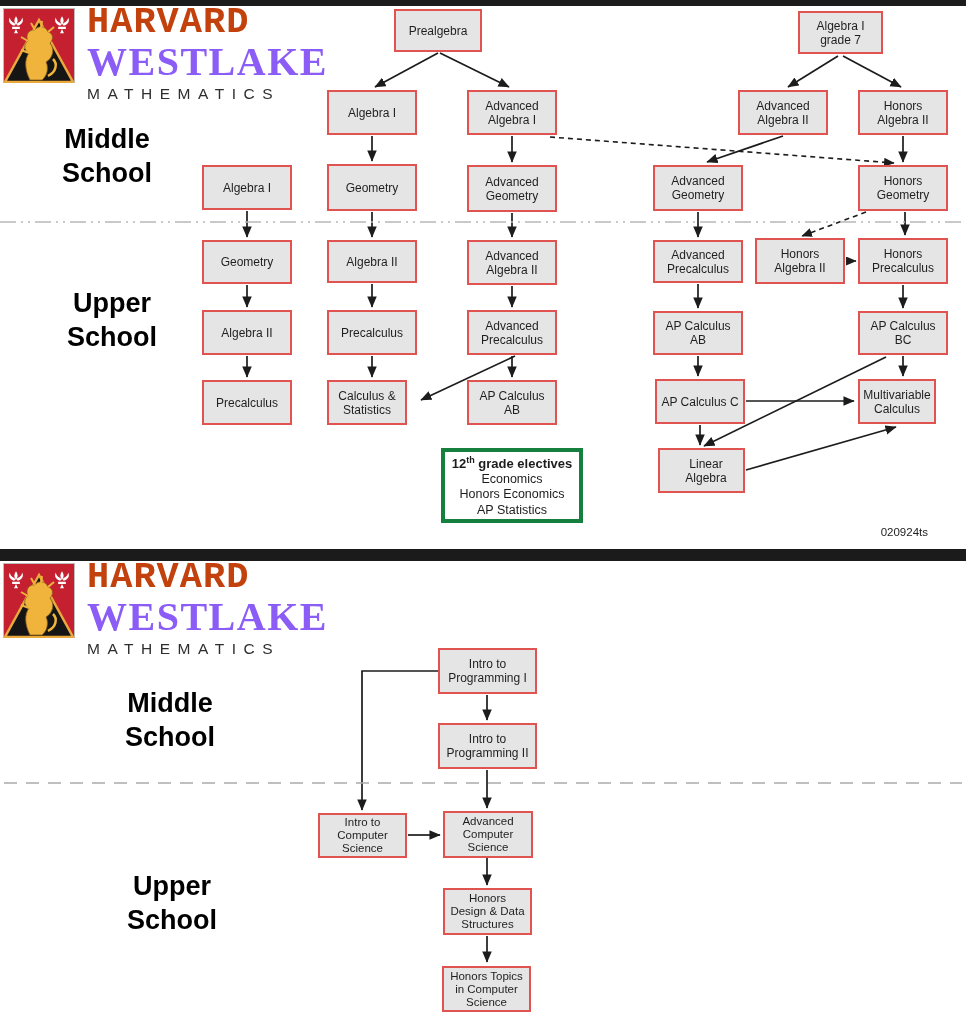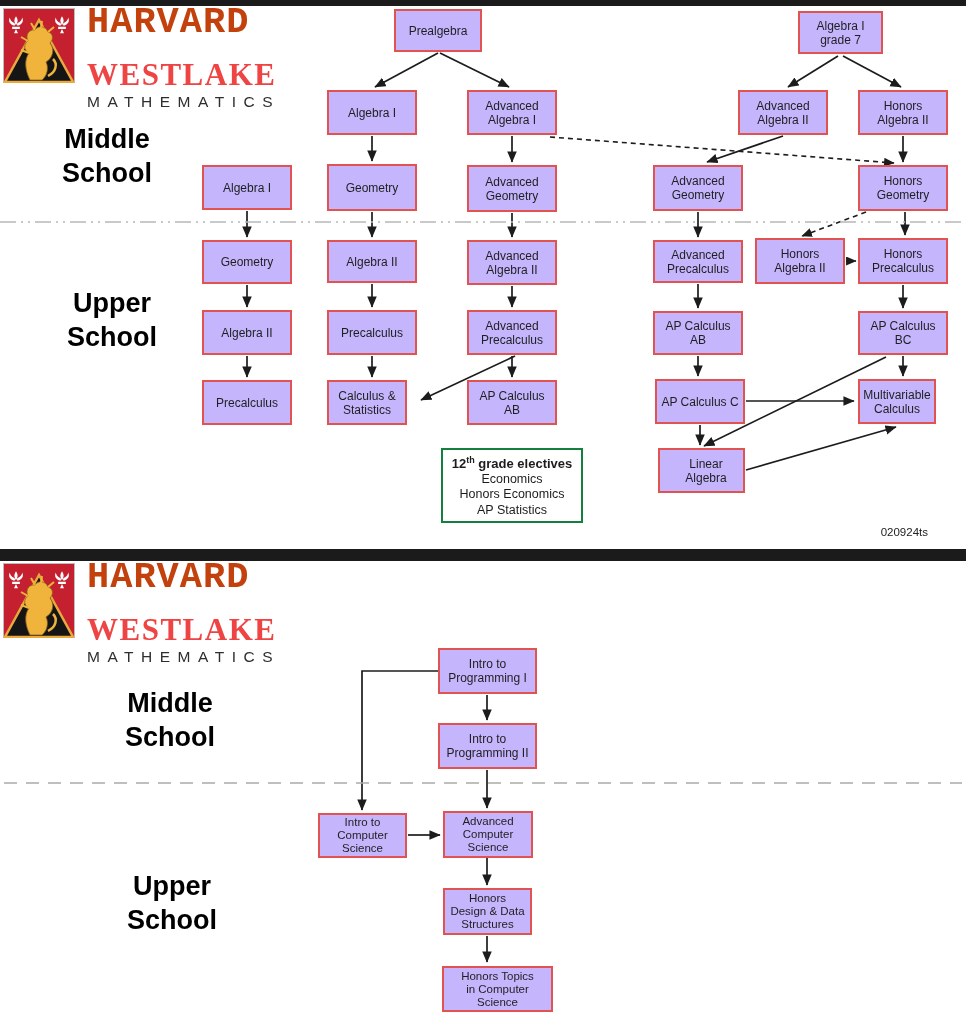--- a/index.html
+++ b/index.html
@@ -5,33 +5,33 @@
   html,body{margin:0;padding:0;background:#fff;}
   #page{position:relative;width:966px;height:1024px;background:#ffffff;overflow:hidden;
         font-family:"Liberation Sans",sans-serif;color:#1c1c1c;}
   .bar{position:absolute;left:0;width:966px;background:#1b1b1b;}
   #bar-top{top:0;height:6px;}
   #bar-mid{top:549px;height:12px;}
   .logo{position:absolute;left:3px;width:300px;height:80px;}
   .crest{position:absolute;left:0;top:0;}
   .logo-text{position:absolute;left:84px;top:-4px;line-height:1;}
   .logo-l1{font-family:Liberation Mono, monospace;font-size:37px;font-weight:600;letter-spacing:1px;color:#c2410c;}
-  .logo-l2{font-family:"Liberation Serif",serif;font-size:31px;font-weight:600;letter-spacing:1.5px;color:#ef4444;margin-top:18px;}
+  .logo-l2{font-family:"Liberation Serif",serif;font-size:40px;font-weight:600;letter-spacing:1.5px;color:#8b5cf6;margin-top:1px;}
   .logo-l3{font-size:15.5px;font-weight:500;letter-spacing:7.5px;color:#2e2e2e;margin-top:4px;}
   #edge-layer{position:absolute;left:0;top:0;z-index:2;}
-  .node{position:absolute;z-index:3;background:#c4b5fd;border:2px solid #e05351;
+  .node{position:absolute;z-index:3;background:#e5e5e5;border:2px solid #e05351;
         display:flex;align-items:center;justify-content:center;text-align:center;
         font-size:12px;line-height:14px;white-space:pre-line;color:#1f1f1f;box-sizing:border-box;}
   .node.small{font-size:11.5px;line-height:13px;}
   .school-label{position:absolute;z-index:1;font-size:27px;line-height:34px;font-weight:600;
         color:#000000;text-align:center;white-space:pre-line;}
   .note{position:absolute;left:8px;top:436px;width:340px;z-index:3;
         font-style:italic;font-weight:500;font-size:15.5px;line-height:19.2px;color:#141414;}
   .electives{position:absolute;left:441px;top:448px;width:142px;height:75px;z-index:3;
-        background:#fff;border:2px solid #15803d;box-sizing:border-box;
+        background:#fff;border:4px solid #15803d;box-sizing:border-box;
         display:flex;flex-direction:column;align-items:center;justify-content:center;
         font-size:12.5px;line-height:15.5px;text-align:center;}
   .electives .ttl{font-weight:700;font-size:13px;}
   .electives sup{font-size:9px;}
   .watermark{position:absolute;left:848px;top:526px;width:80px;z-index:3;
         font-size:11.5px;color:#222;text-align:right;}
   .edge{fill:none;stroke:#1c1c1c;stroke-width:1.7px;}
   .edge.dashed{stroke-dasharray:5 4;stroke-width:1.6px;}
   .divider{fill:none;}
   .divider.dashdot{stroke:#b8b8b8;stroke-width:1.4px;stroke-dasharray:16 5 2 5 2 5;}
@@ -214,18 +214,18 @@
 Programming II</div>
       <div class="node small" style="left: 318px; top: 813px; width: 89px; height: 45px;">Intro to
 Computer
 Science</div>
       <div class="node small" style="left: 443px; top: 811px; width: 90px; height: 47px;">Advanced
 Computer
 Science</div>
       <div class="node small" style="left: 443px; top: 888px; width: 89px; height: 47px;">Honors
 Design &amp; Data
 Structures</div>
-      <div class="node small" style="left: 442px; top: 966px; width: 111px; height: 46px;">Honors Topics
+      <div class="node small" style="left: 442px; top: 966px; width: 89px; height: 46px;">Honors Topics
 in Computer
 Science</div>
     </div>
 
 </div>
 
 </body></html>

